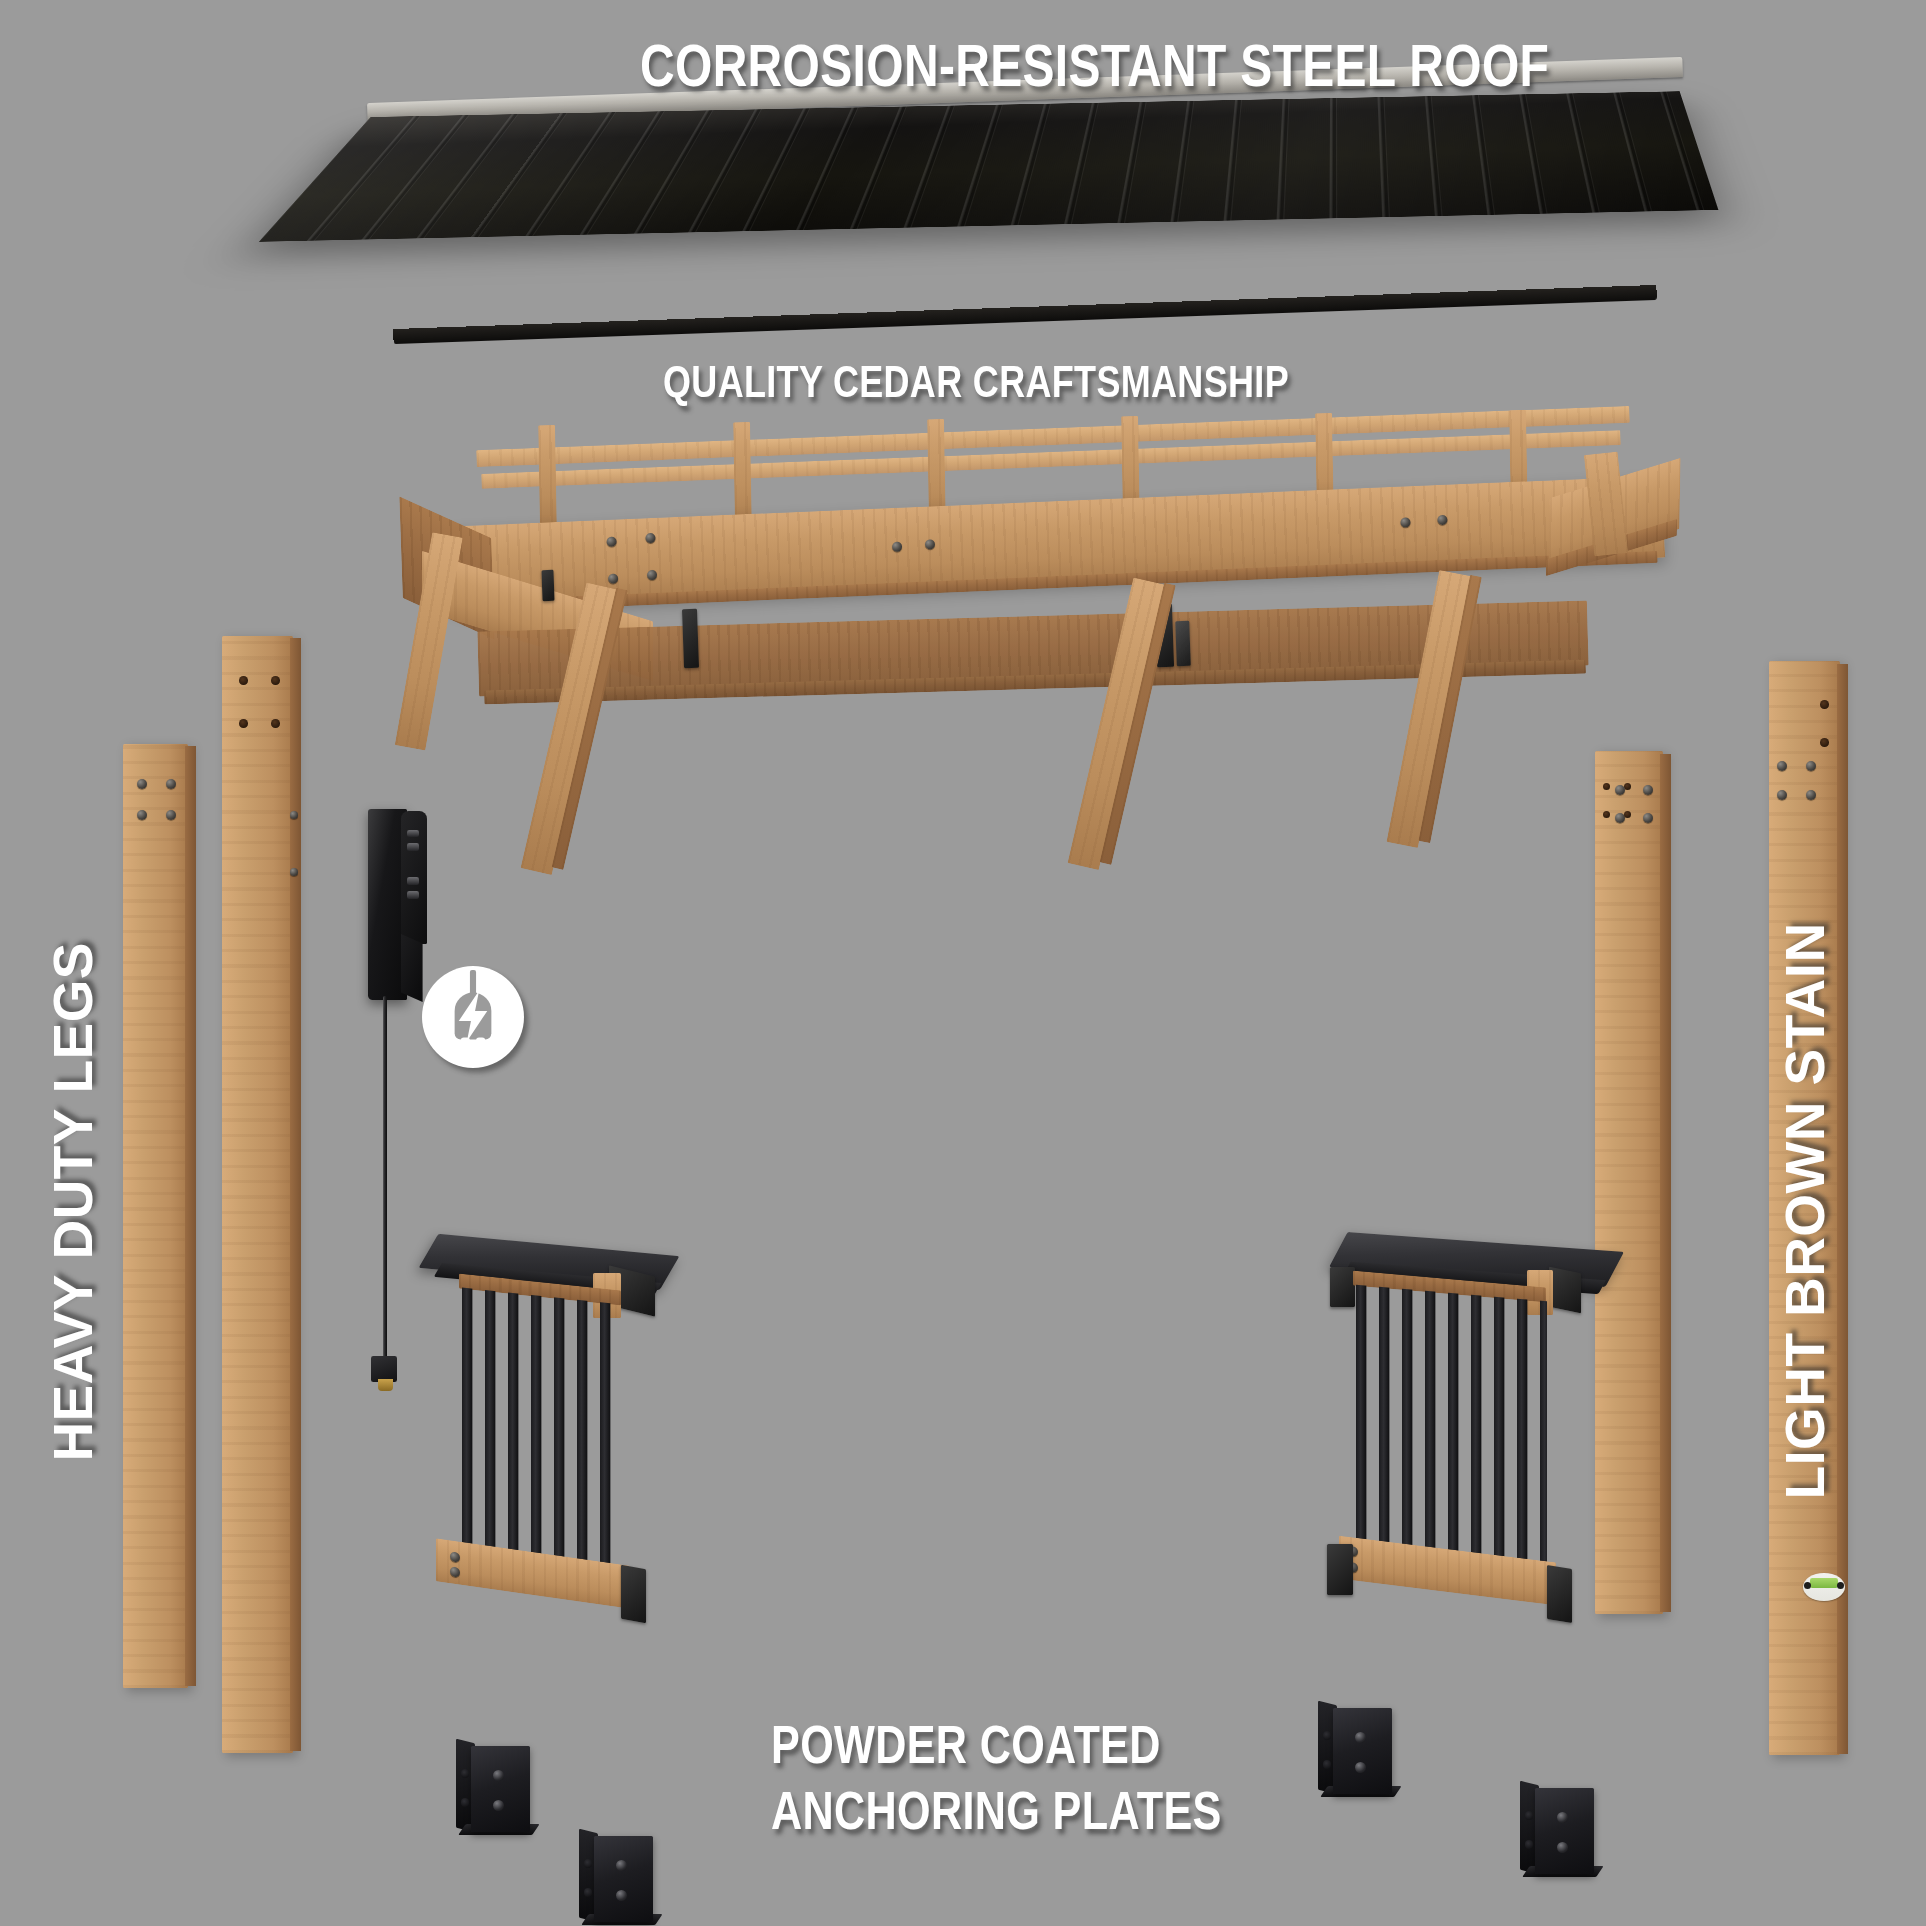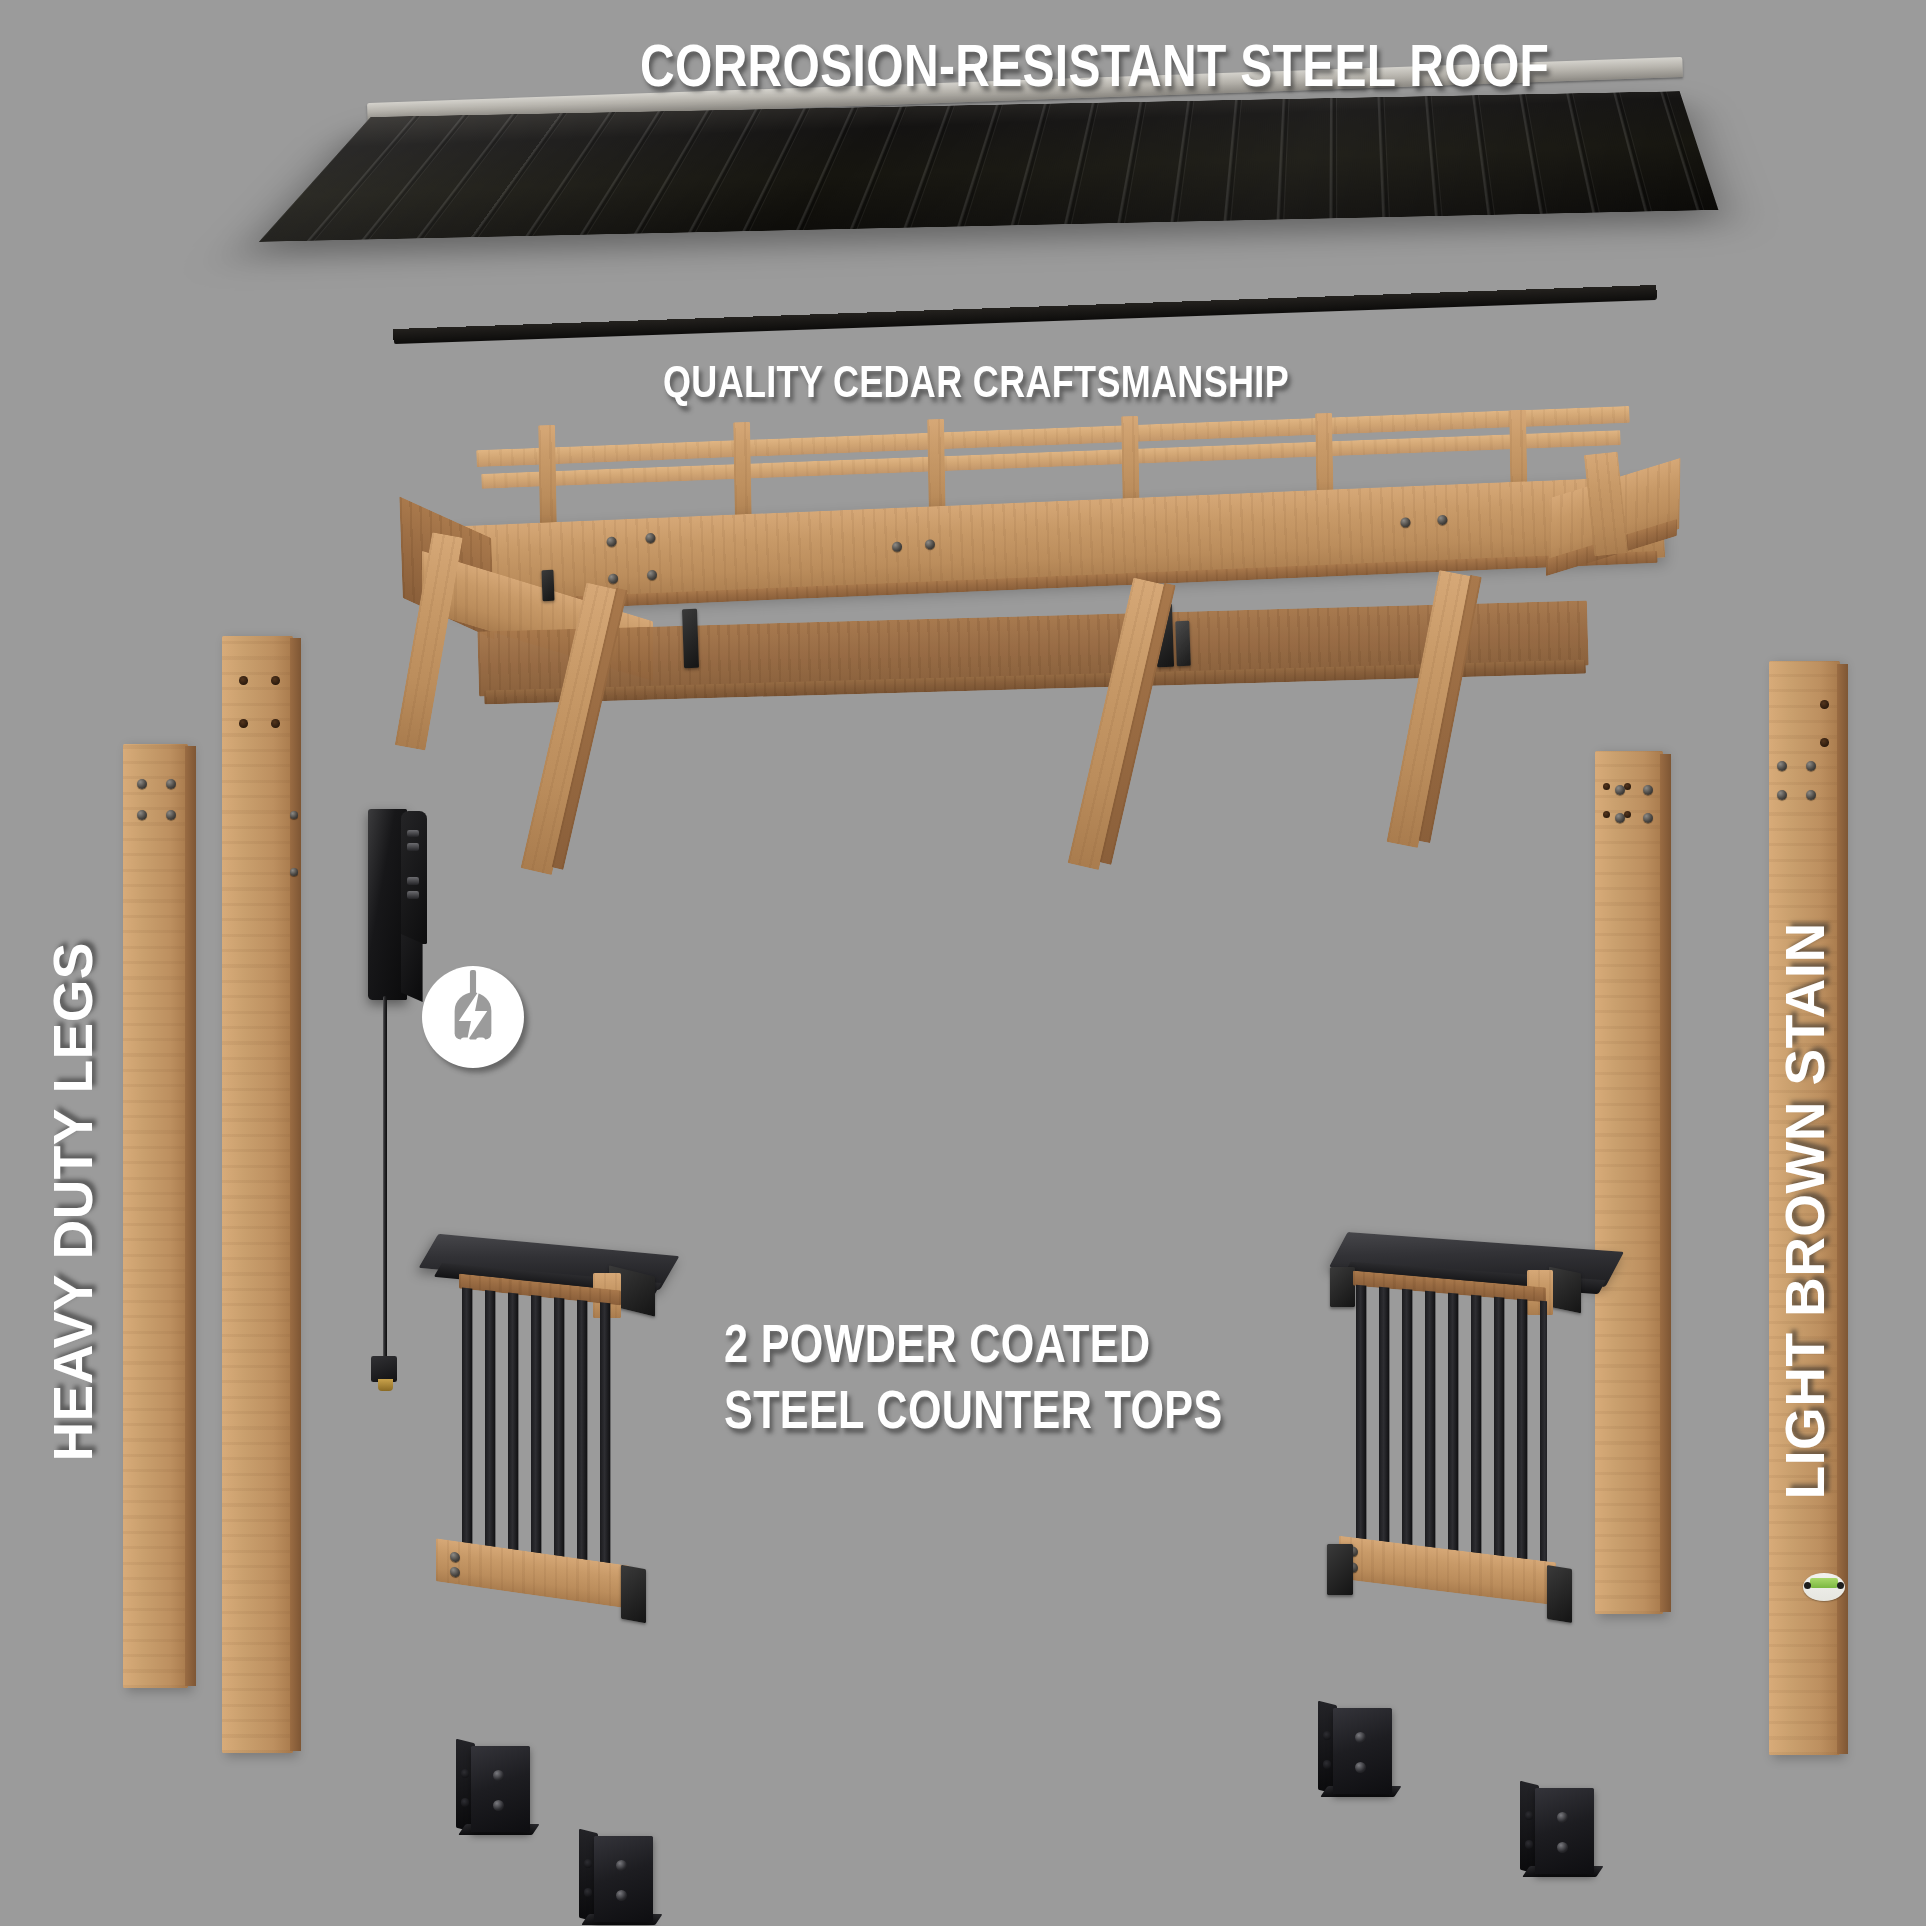--- a/index.html
+++ b/index.html
@@ -406,24 +406,20 @@
     <div class="wood dk" style="left:1353px;top:1279px;width:193px;height:15.4px;transform:skewY(5deg);"></div>
     <div class="balusters" style="left:1356px;top:1293px;width:191px;height:267px;transform:skewY(5deg);"></div>
     <div class="wood" style="left:1339px;top:1549px;width:217px;height:43px;transform:skewY(7deg);">
       <div class="bolt" style="left:9.2px;top:9.2px;"></div>
       <div class="bolt" style="left:9.2px;top:25px;"></div>
     </div>
     <div class="blkbrk" style="left:1327px;top:1544px;width:26px;height:51px;"></div>
     <div class="blkbrk" style="left:1547px;top:1567px;width:25px;height:54px;transform:skewY(9deg);"></div>
   </div>
 
-  <div class="hl" id="t-counter">
-    <span class="cond">2 POWDER COATED</span><br>
-    <span class="cond">STEEL COUNTER TOPS</span>
-  </div>
 
   <div class="anchor" style="left:456px;top:1738px;">
     <span class="side"></span>
       <span class="base"></span>
       <span class="face"></span>
     <span class="scr" style="left:37px;top:32px;"></span>
     <span class="scr" style="left:37px;top:62px;"></span>
     <span class="sh" style="left:4.6px;top:31px;"></span>
     <span class="sh" style="left:4.6px;top:60px;"></span>
   </div>
@@ -451,15 +447,19 @@
   <div class="anchor" style="left:1520px;top:1780px;">
     <span class="side"></span>
       <span class="base"></span>
       <span class="face"></span>
     <span class="scr" style="left:37px;top:32px;"></span>
     <span class="scr" style="left:37px;top:62px;"></span>
     <span class="sh" style="left:4.6px;top:31px;"></span>
     <span class="sh" style="left:4.6px;top:60px;"></span>
   </div>
 
+  <div class="hl" id="t-anchor">
+    <span class="cond">POWDER COATED</span><br>
+    <span class="cond">ANCHORING PLATES</span>
+  </div>
 
 </div>
 
 
 </body></html>

